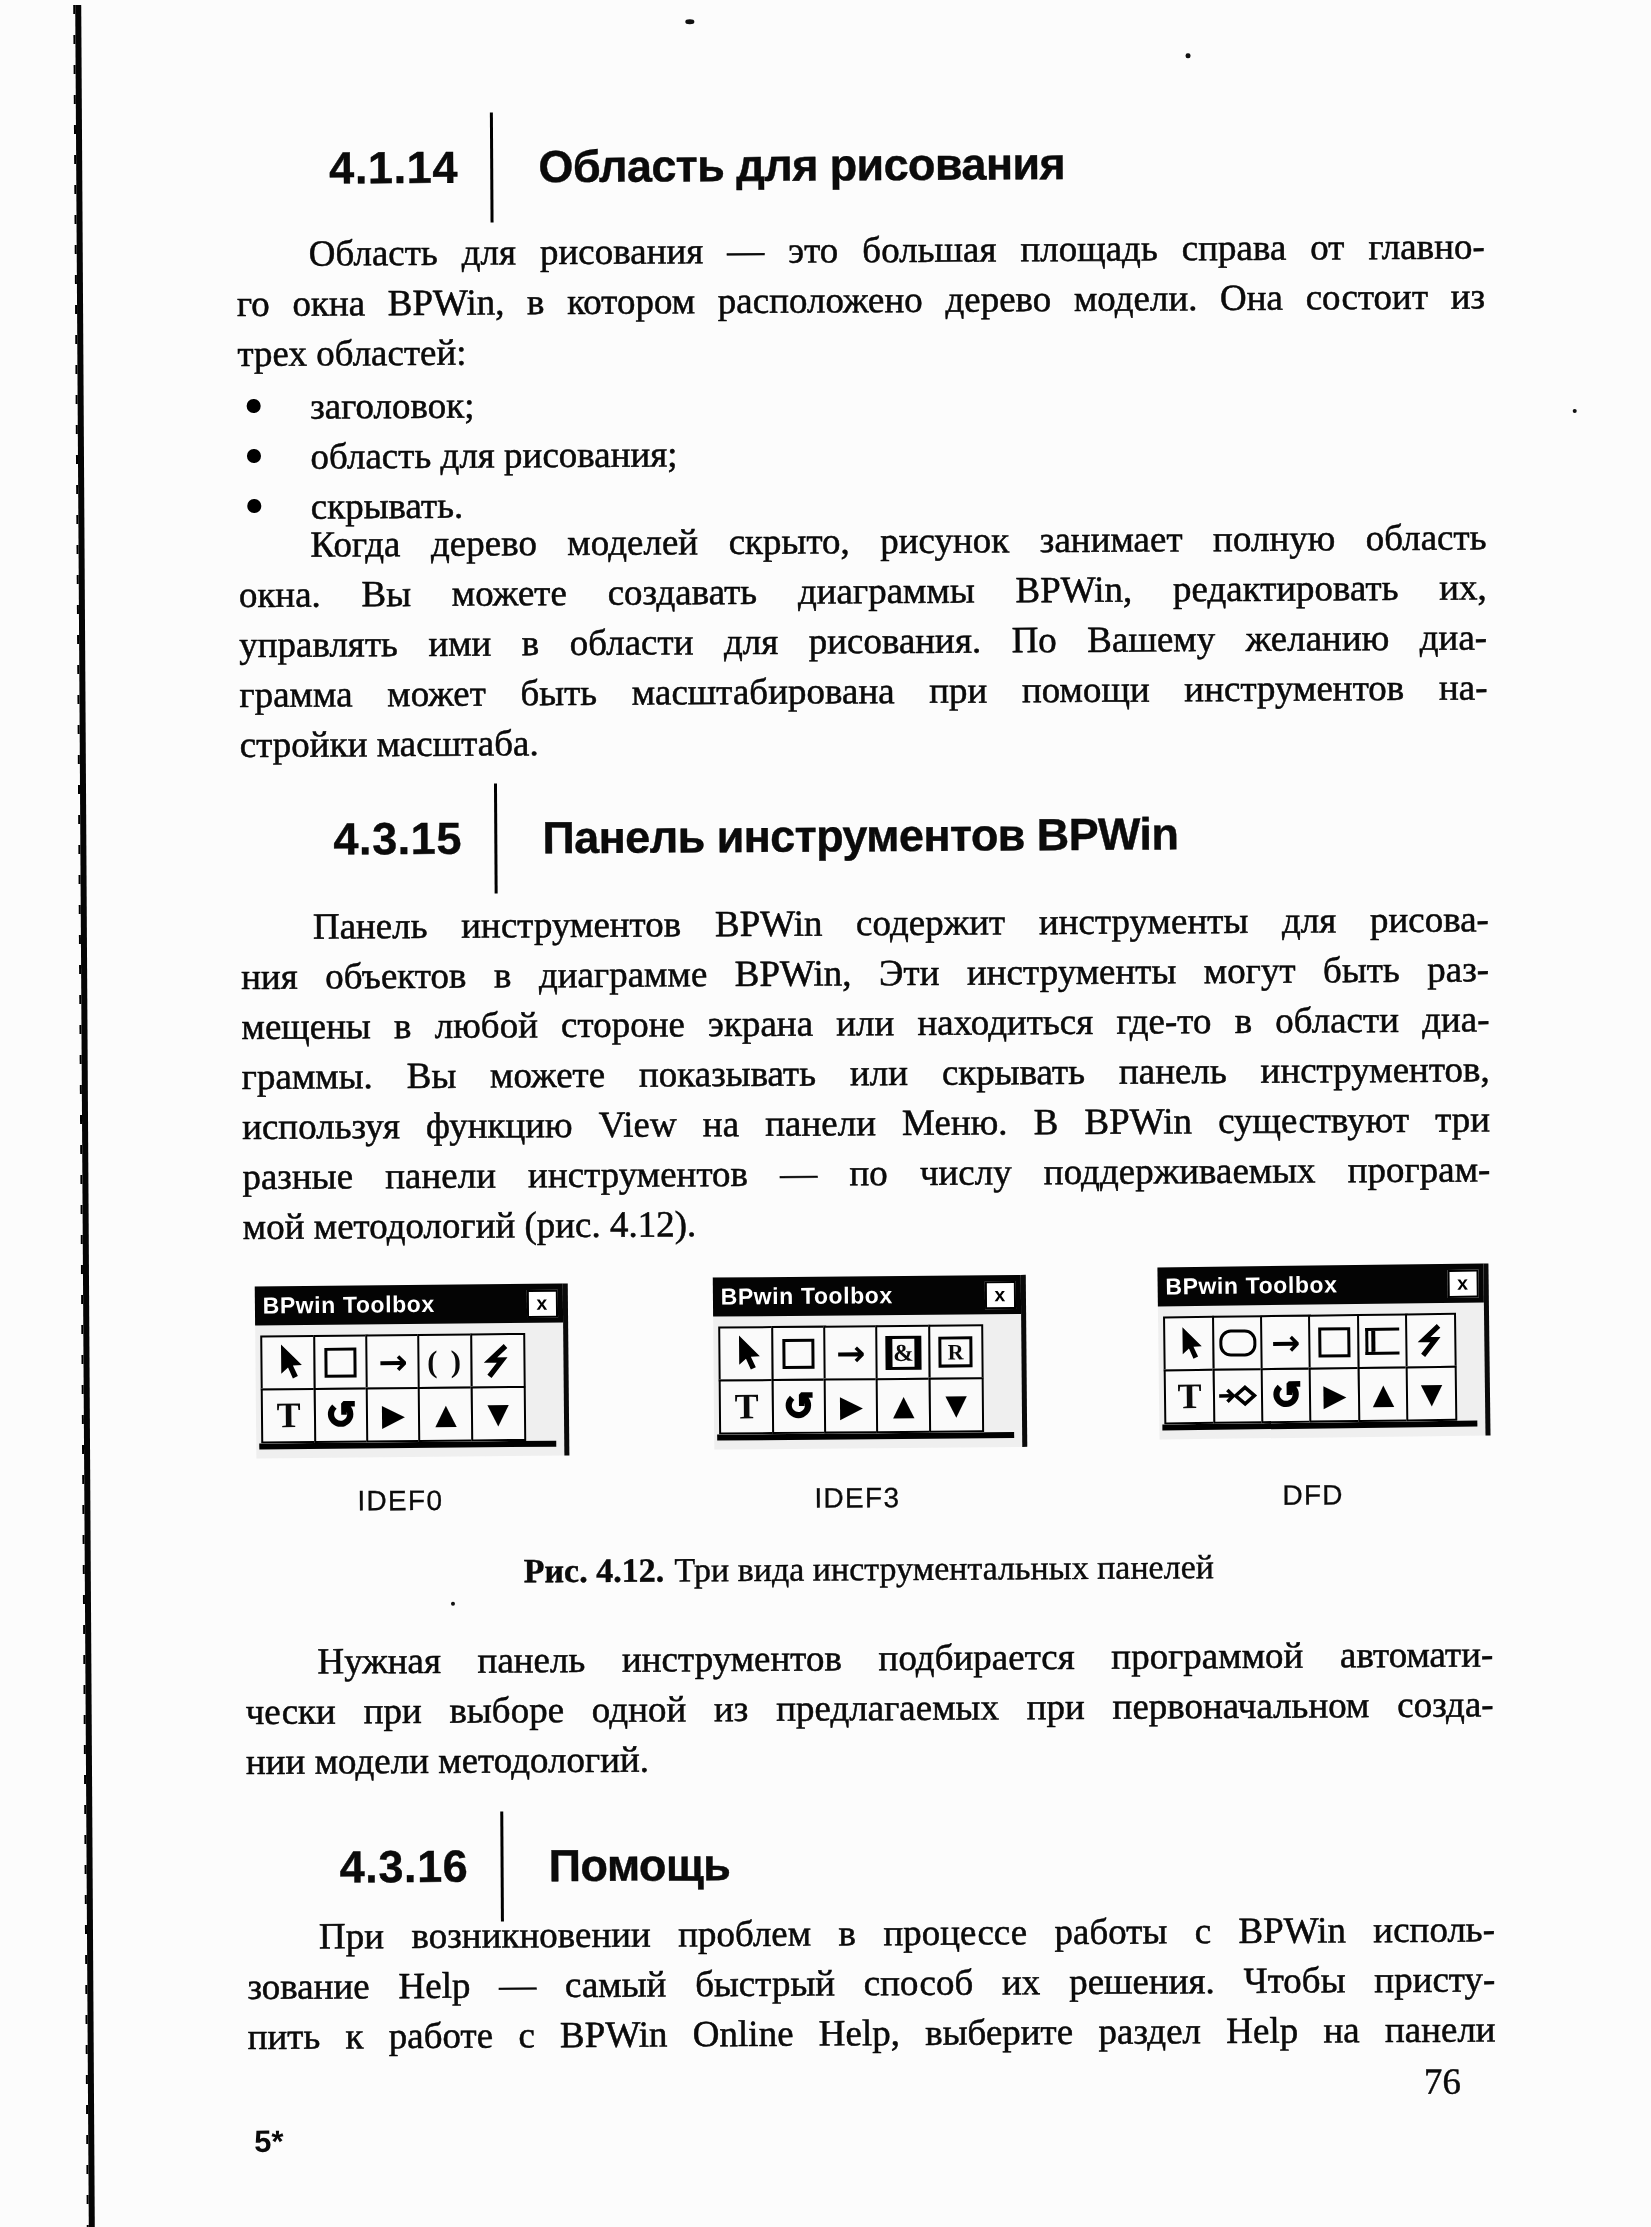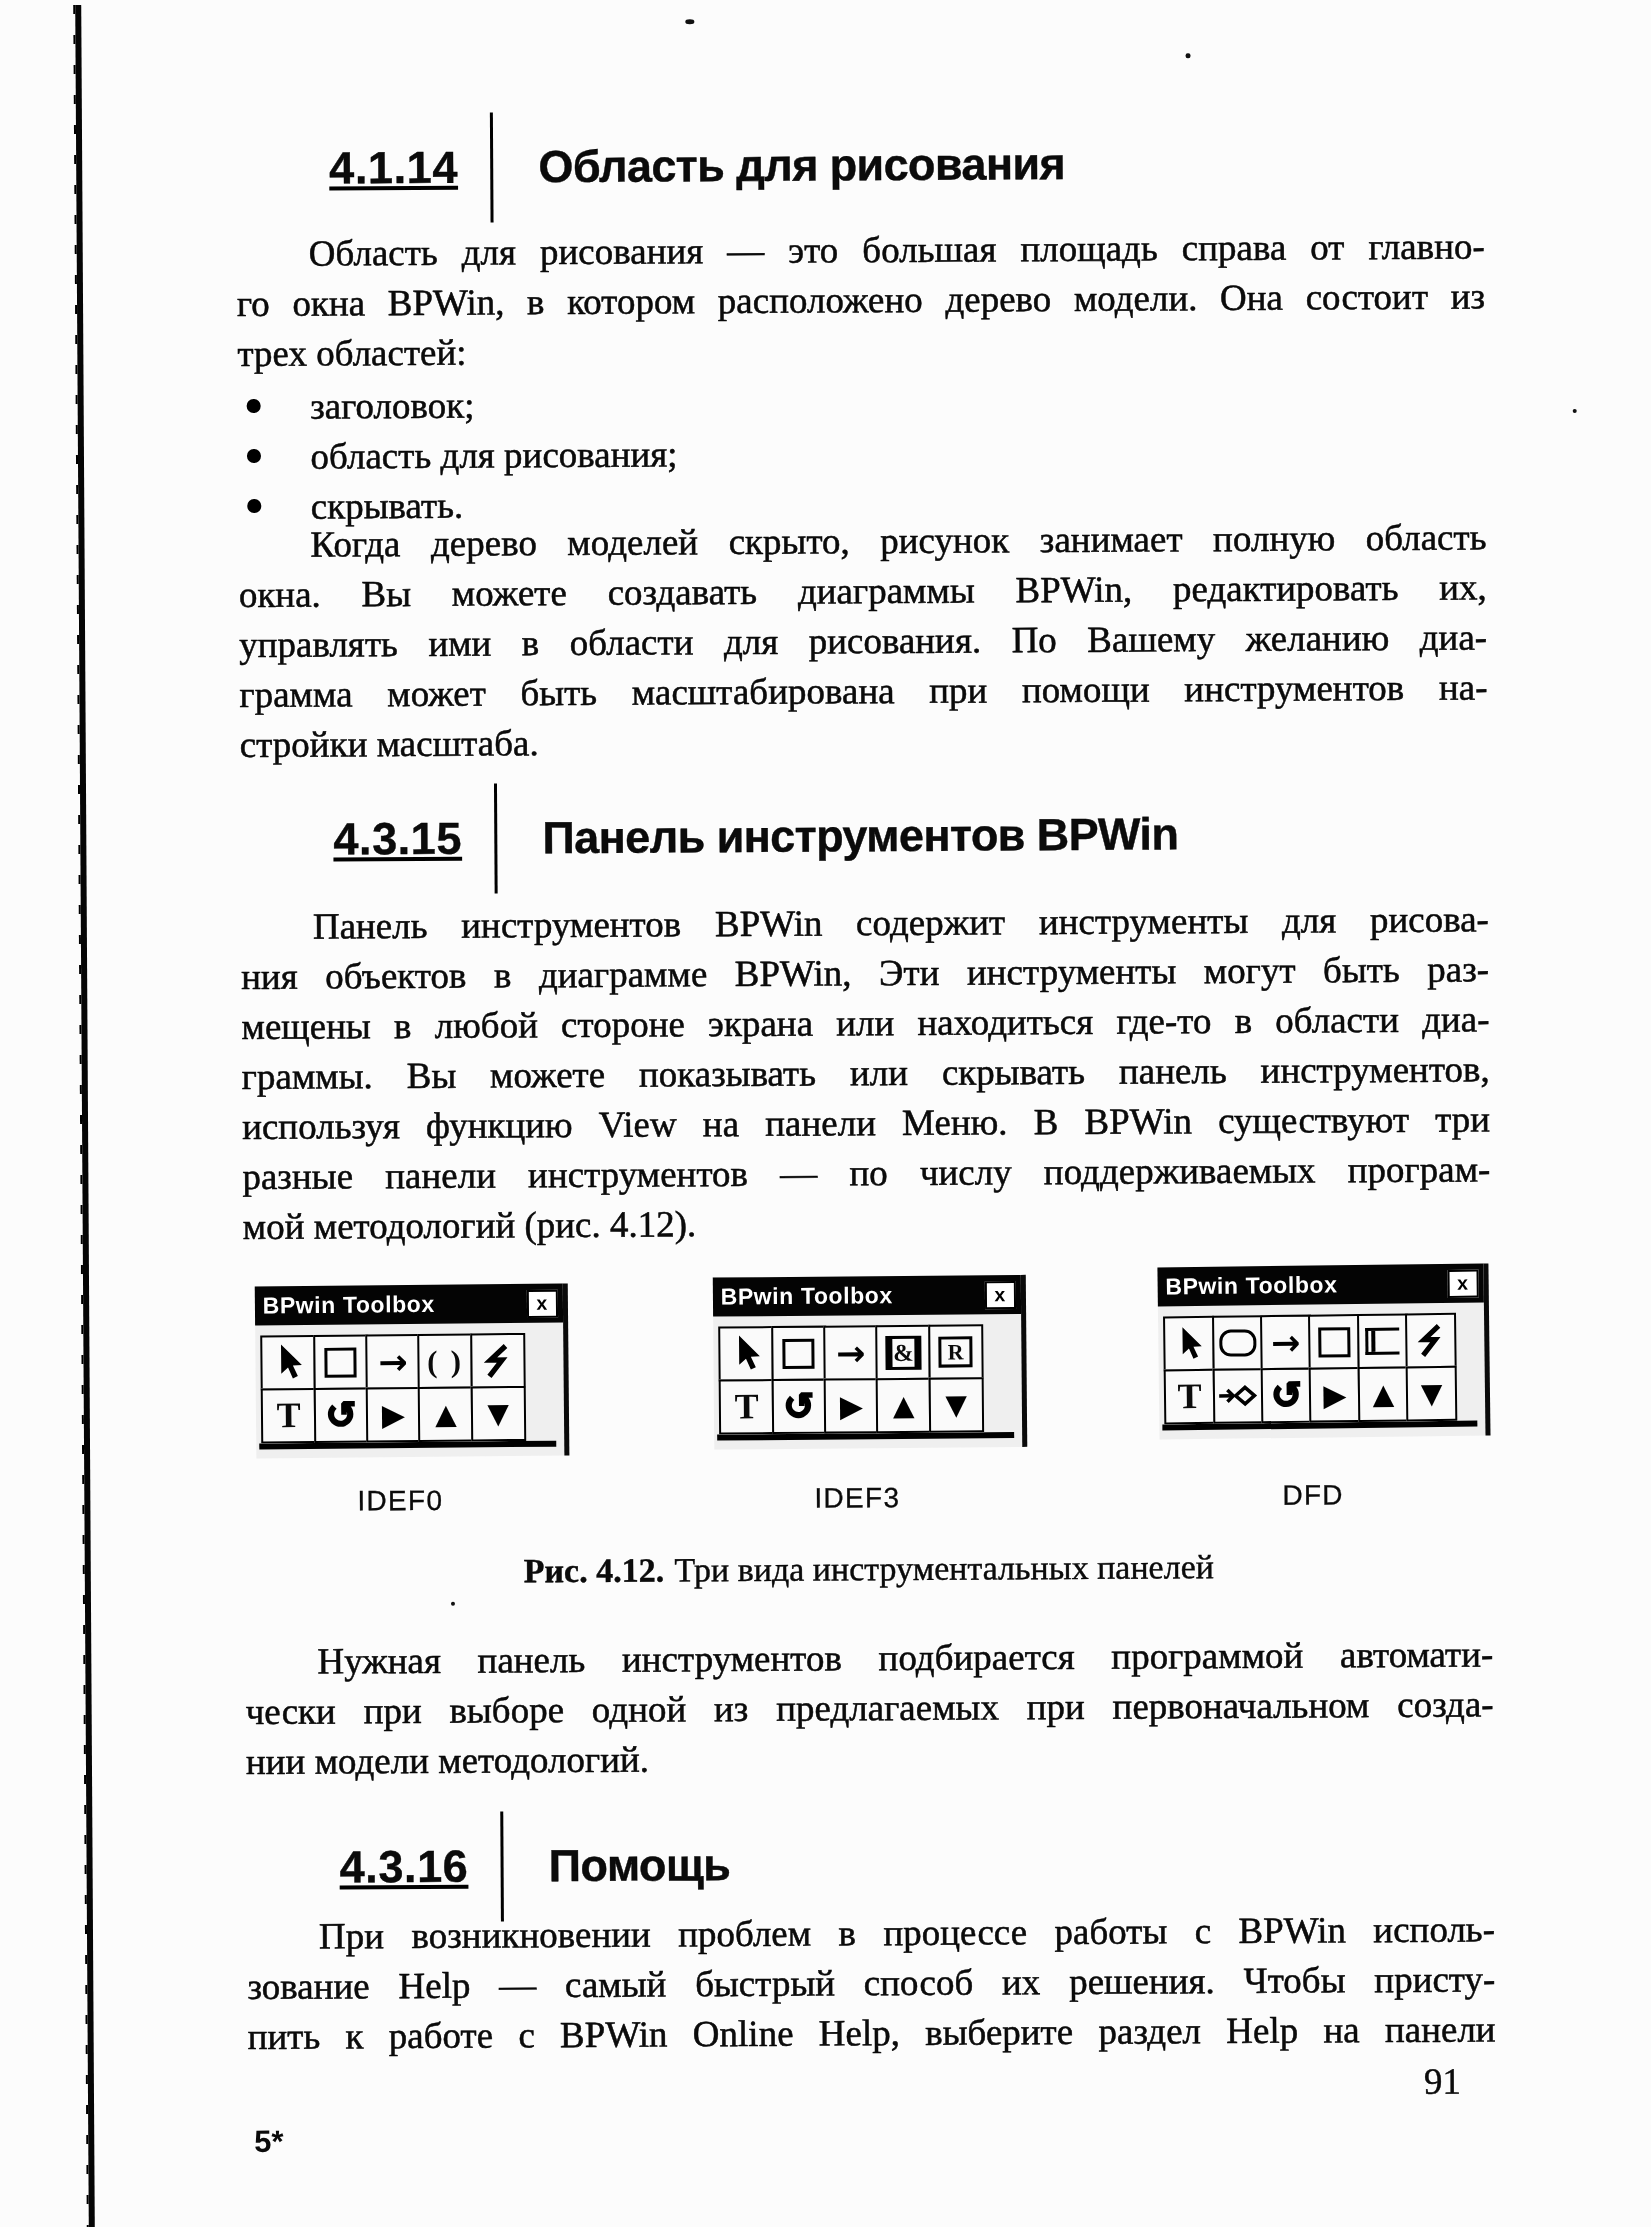--- a/index.html
+++ b/index.html
@@ -10,21 +10,21 @@
   
   .binding-line{position:absolute;left:82px;top:0;width:5.8px;height:2227px;background:#050505;}
   .binding-line::after{content:"";position:absolute;left:-1.9px;top:0;width:1.9px;height:100%;
        background:repeating-linear-gradient(#000 0 9px, transparent 9px 30px);}
   .speck{position:absolute;background:#111;border-radius:50%;}
 
   
   .heading{position:absolute;display:flex;align-items:center;height:110px;left:335px;
        font-family:"Liberation Sans", sans-serif;font-weight:bold;
        -webkit-text-stroke:0.4px #000;}
-  .h-num{width:161px;font-size:45px;letter-spacing:0.6px;text-decoration:underline;}
+  .h-num{width:161px;font-size:45px;letter-spacing:0.6px;}
   .h-bar{width:3.2px;height:110px;background:#000;}
   .h-title{margin-left:45px;font-size:45px;letter-spacing:-0.6px;white-space:nowrap;}
 
   
   .para{position:absolute;left:242px;width:1248px;font-size:37px;line-height:50px;
         -webkit-text-stroke:0.5px #000;}
   .line{text-align:justify;text-align-last:justify;height:50px;white-space:nowrap;}
   .line.last{text-align-last:left;}
   .line.indent{text-indent:72px;}
 
@@ -317,17 +317,17 @@
     <div class="h-bar"></div>
     <div class="h-title">Помощь</div>
   </div>
 
   <div class="para" style="top:1908px;">
     <div class="line indent">При возникновении проблем в процессе работы с BPWin исполь-</div>
     <div class="line">зование Help — самый быстрый способ их решения. Чтобы присту-</div>
     <div class="line">пить к работе с BPWin Online Help, выберите раздел Help на панели</div>
   </div>
 
-  <div class="pagenum">91</div>
+  <div class="pagenum">76</div>
   <div class="sig">5*</div>
 
 </div>
 
 
 </body></html>

